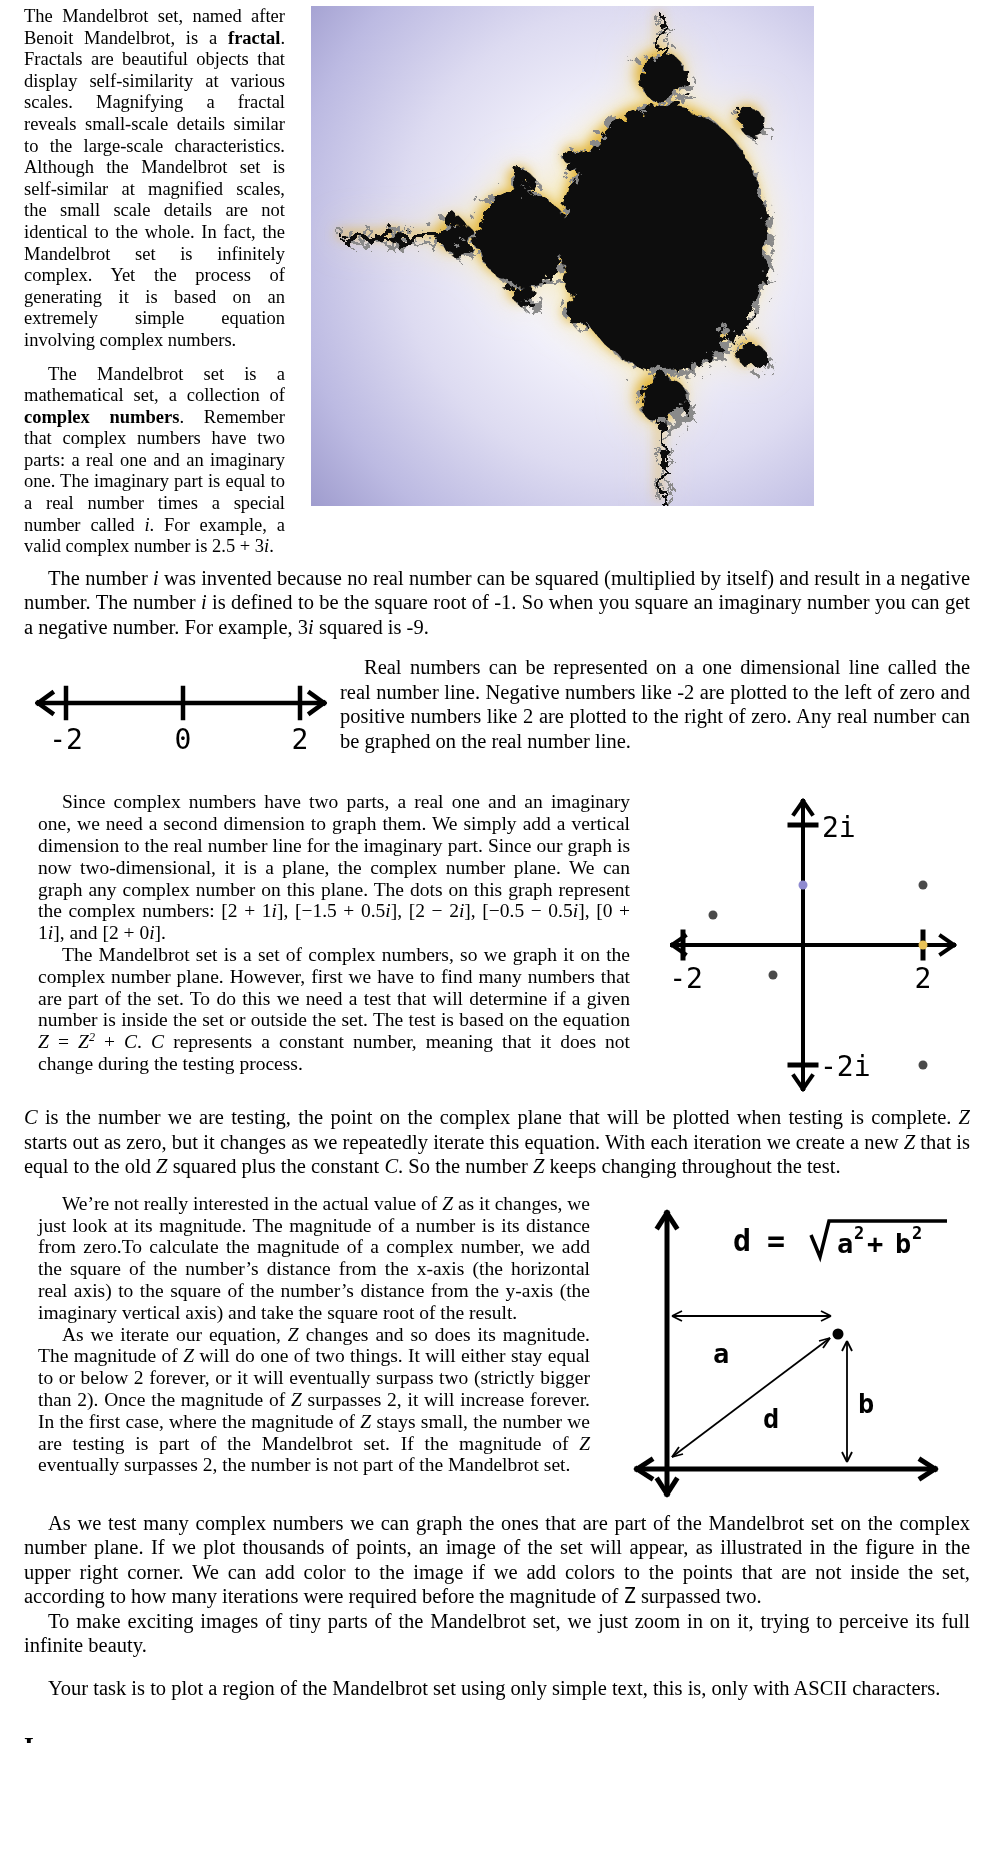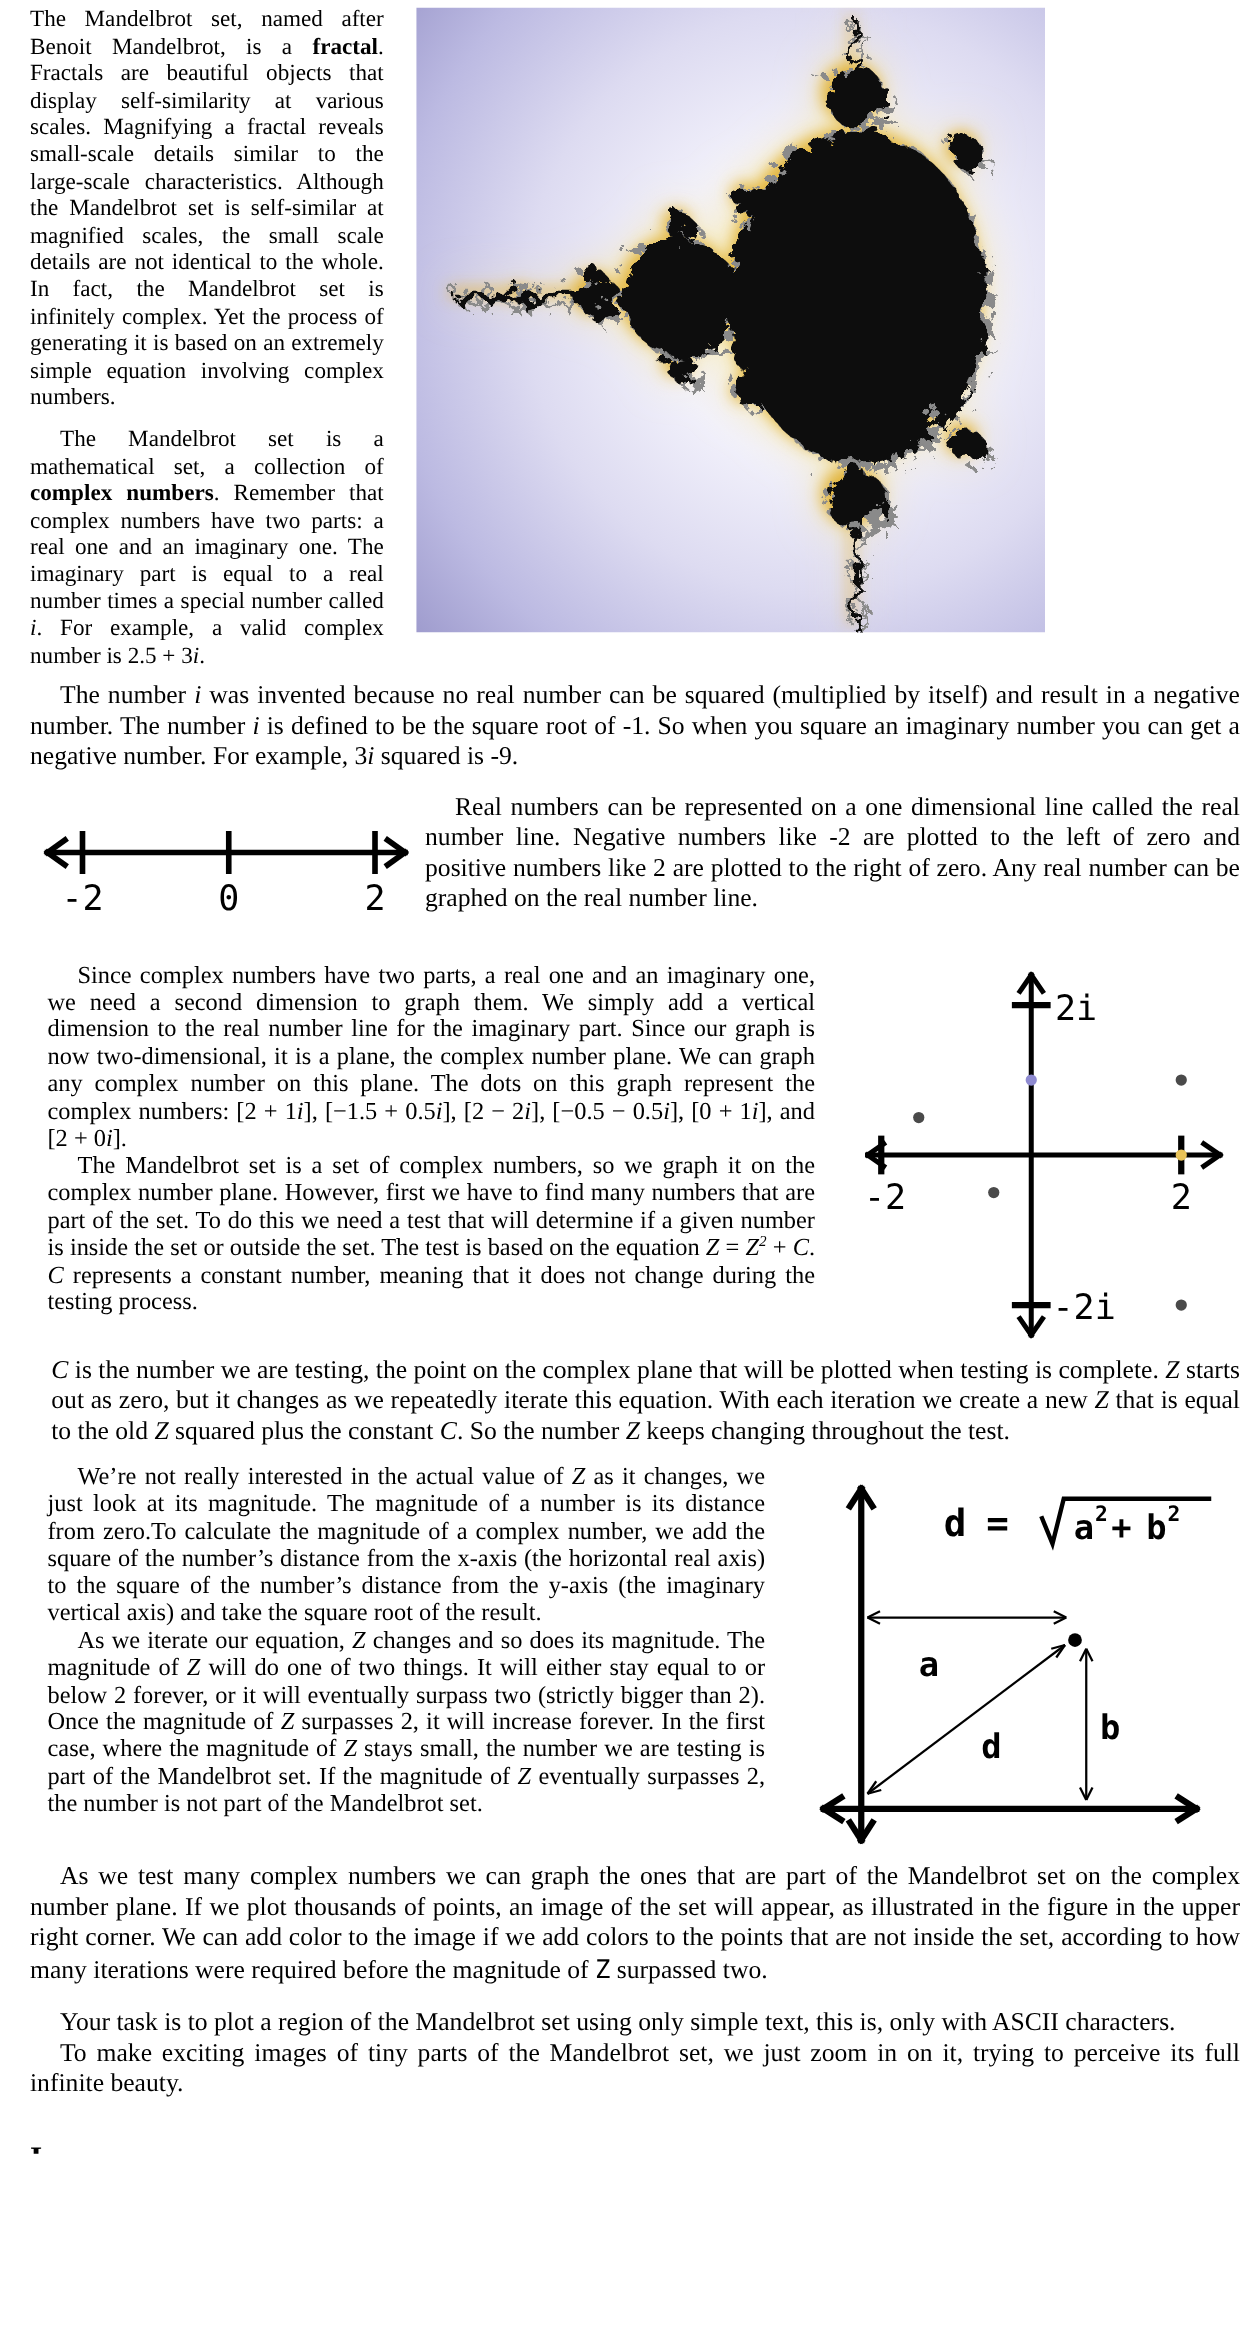--- a/index.html
+++ b/index.html
@@ -1,24 +1,24 @@
 <!DOCTYPE html>
 <html><head>
 <meta charset="utf-8">
 <style>
   html,body{margin:0;padding:0;background:#ffffff;}
   body{width:1006px;height:1873px;overflow:hidden;color:#000;
        font-family:"Liberation Serif","DejaVu Serif",serif;}
-  .page{padding:6px 14px 0 24px;}
+  .page{padding:6px 36px 0 24px;}
   p{margin:0;text-align:justify;}
   .indent{text-indent:24px;}
   .body{font-size:20.5px;line-height:24.5px;}
   .col-intro{font-size:18.5px;line-height:21.6px;}
   .col{font-size:19.5px;line-height:21.8px;margin-left:14px;}
-  .sp6{margin-top:6px;margin-left:17px;} .sp8{margin-top:8px;} .sp12{margin-top:12px;}
+  .sp6{margin-top:6px;} .sp8{margin-top:8px;} .sp12{margin-top:12px;}
   .sp14{margin-top:14px;} .sp18{margin-top:18px;}
   .clear{clear:both;}
   .fractal-float{float:right;width:503px;height:500px;margin:0 156px 10px 26px;}
   .plane-float{float:right;width:300px;height:300px;margin:12px 0 10px 40px;}
   .mag-float{float:right;width:355px;height:310px;margin:12px 0 10px 25px;}
   .numline-row{display:flex;align-items:flex-start;margin-top:16px;min-height:128px;clear:both;}
   .nl-fig{flex:0 0 316px;padding-top:24px;}
   .nl-text{flex:1;}
   sup{font-size:0.62em;line-height:0;}
   .figlabel{font-family:"DejaVu Sans Mono","Liberation Mono",monospace;}
@@ -189,20 +189,20 @@
         <text x="243" y="222">b</text>
         <text x="148" y="237">d</text>
       </g>
     </svg>
   </div>
 
   <p class="col indent sp14"><span>We’re not really interested in the actual value of </span><span style="font-style: italic;">Z</span><span> as it changes, we just look at its magnitude. The magnitude of a number is its distance from zero.To calculate the magnitude of a complex number, we add the square of the number’s distance from the x-axis (the horizontal real axis) to the square of the number’s distance from the y-axis (the imaginary vertical axis) and take the square root of the result.</span></p>
   <p class="col indent"><span>As we iterate our equation, </span><span style="font-style: italic;">Z</span><span> changes and so does its magnitude. The magnitude of </span><span style="font-style: italic;">Z</span><span> will do one of two things. It will either stay equal to or below 2 forever, or it will eventually surpass two (strictly bigger than 2). Once the magnitude of </span><span style="font-style: italic;">Z</span><span> surpasses 2, it will increase forever. In the first case, where the magnitude of </span><span style="font-style: italic;">Z</span><span> stays small, the number we are testing is part of the Mandelbrot set. If the magnitude of </span><span style="font-style: italic;">Z</span><span> eventually surpasses 2, the number is not part of the Mandelbrot set.</span></p>
 
   <p class="body indent clear sp8"><span>As we test many complex numbers we can graph the ones that are part of the Mandelbrot set on the complex number plane. If we plot thousands of points, an image of the set will appear, as illustrated in the figure in the upper right corner. We can add color to the image if we add colors to the points that are not inside the set, according to how many iterations were required before the magnitude of </span><span style="font-family: &quot;DejaVu Sans Mono&quot;, &quot;Liberation Mono&quot;, monospace;">Z</span><span> surpassed two.</span></p>
+  <p class="body indent"><span>To make exciting images of tiny parts of the Mandelbrot set, we just zoom in on it, trying to perceive its full infinite beauty.</span></p>
   <p class="body indent sp18"><span>Your task is to plot a region of the Mandelbrot set using only simple text, this is, only with ASCII characters.</span></p>
-  <p class="body indent"><span>To make exciting images of tiny parts of the Mandelbrot set, we just zoom in on it, trying to perceive its full infinite beauty.</span></p>
 
   <div class="stub">
     <span>I</span>
   </div>
 
 </div>
 
 </body></html>

